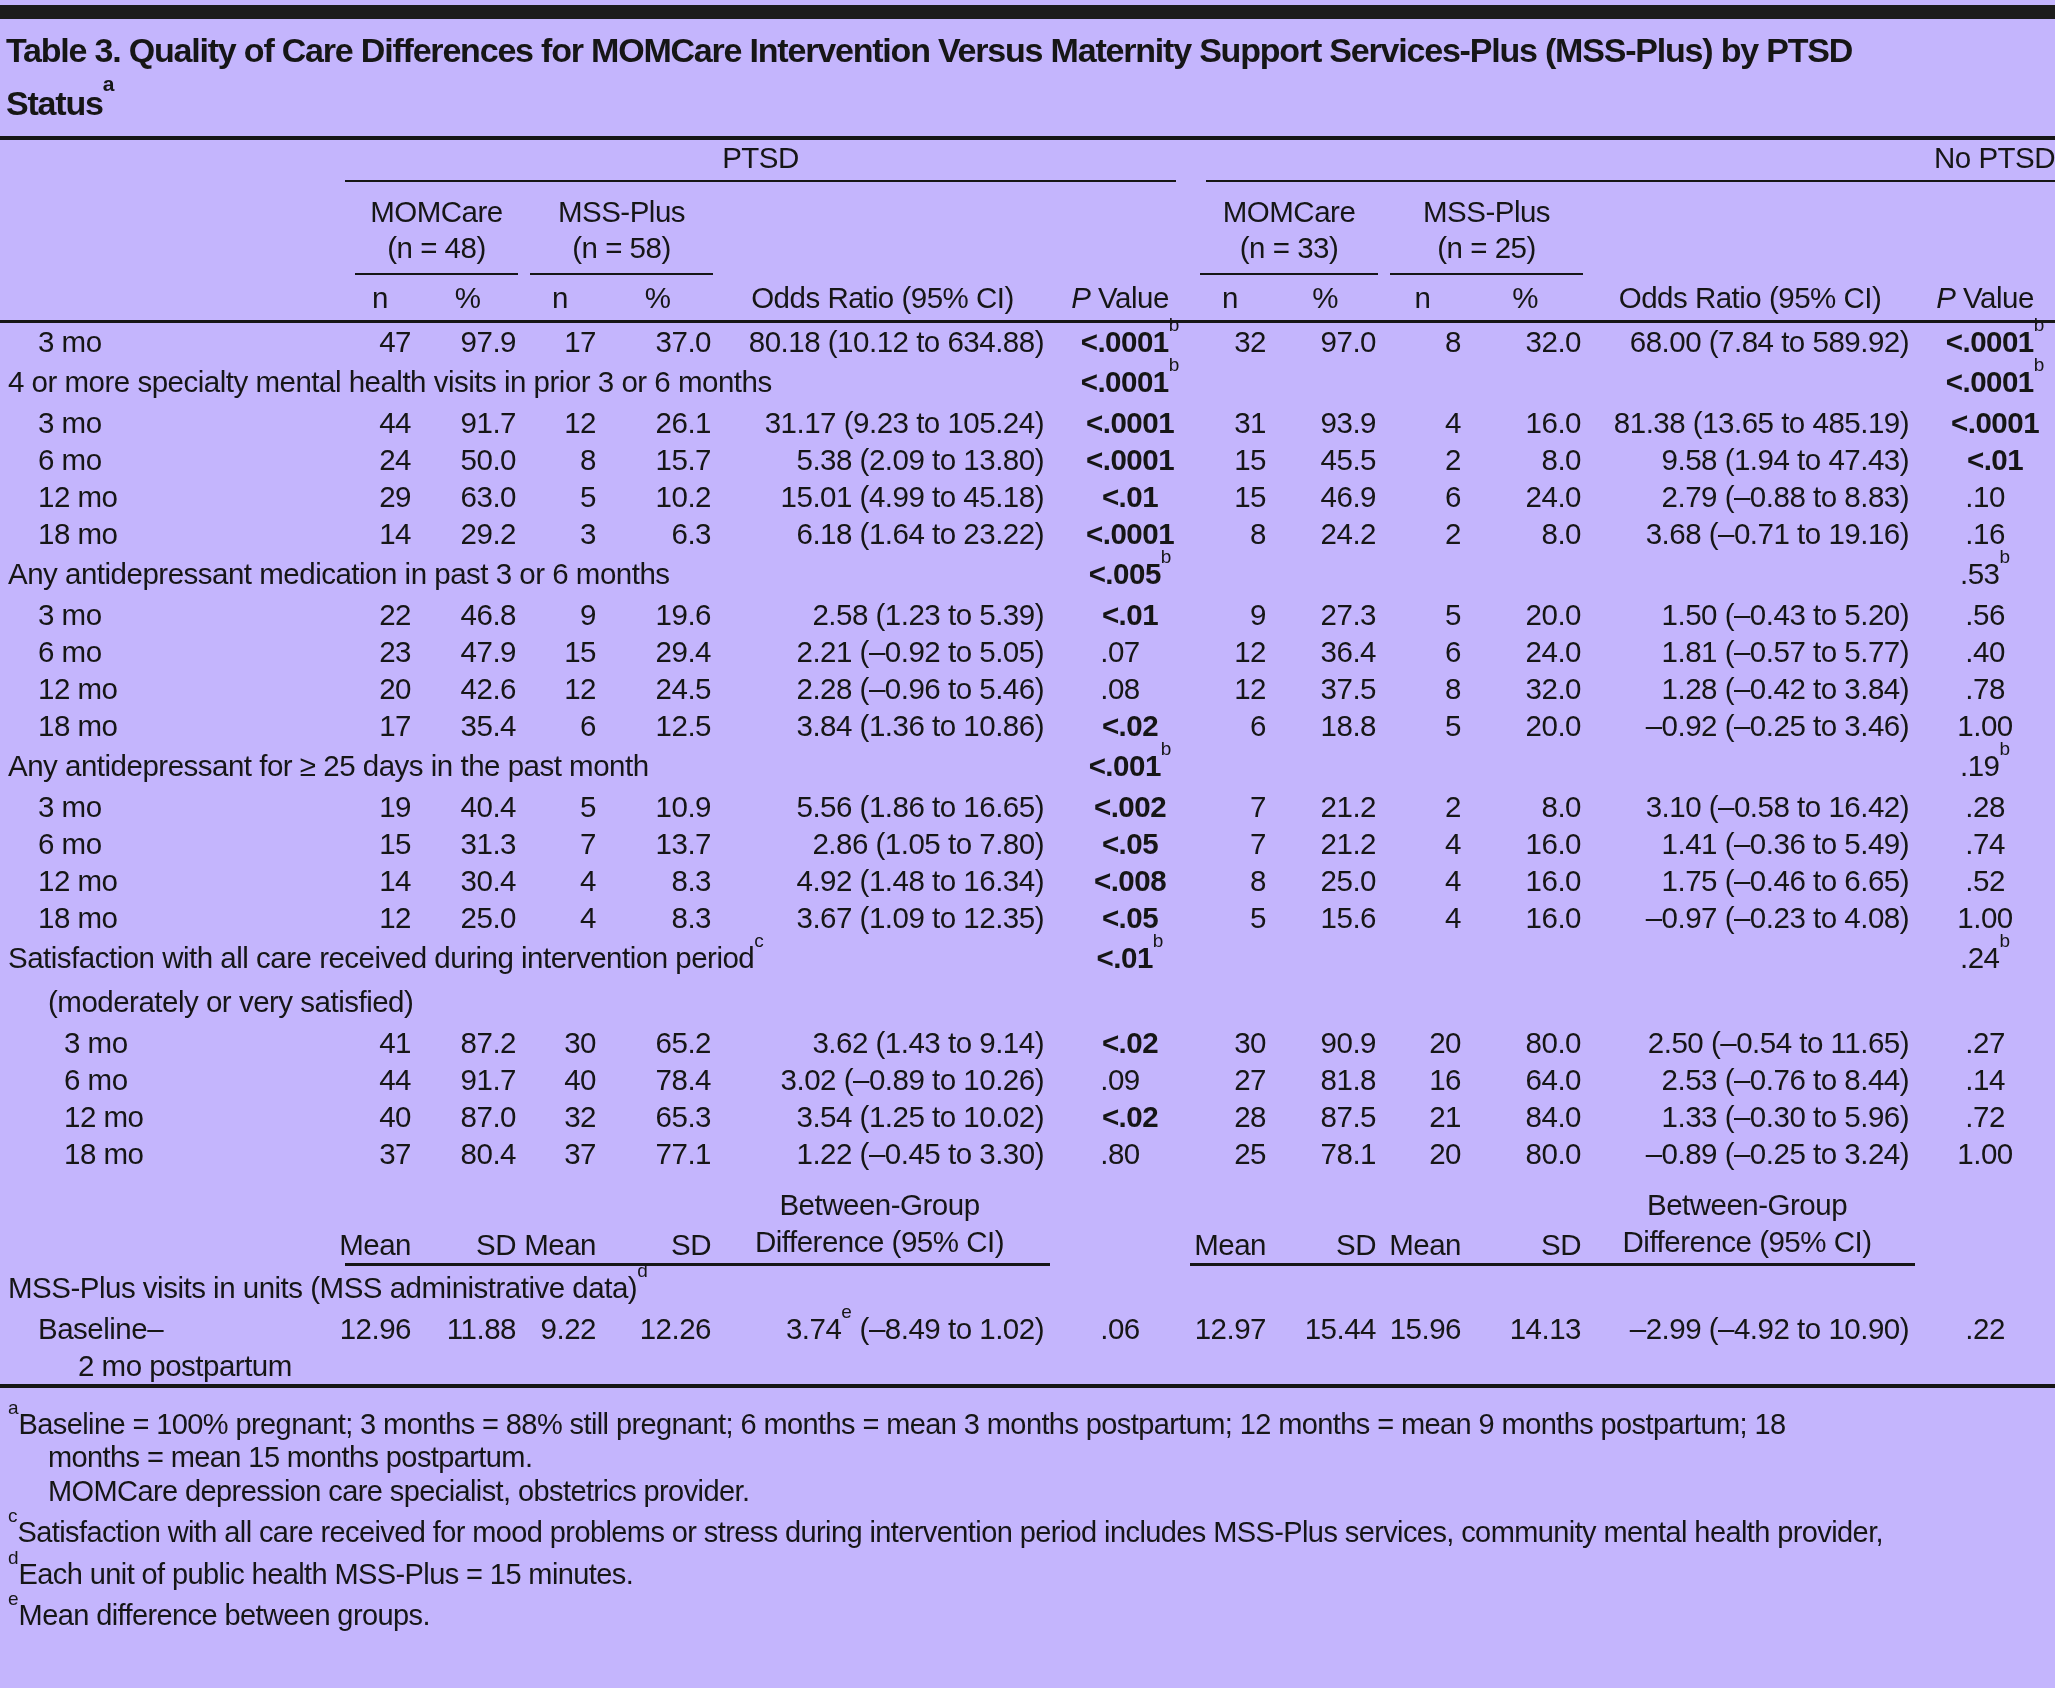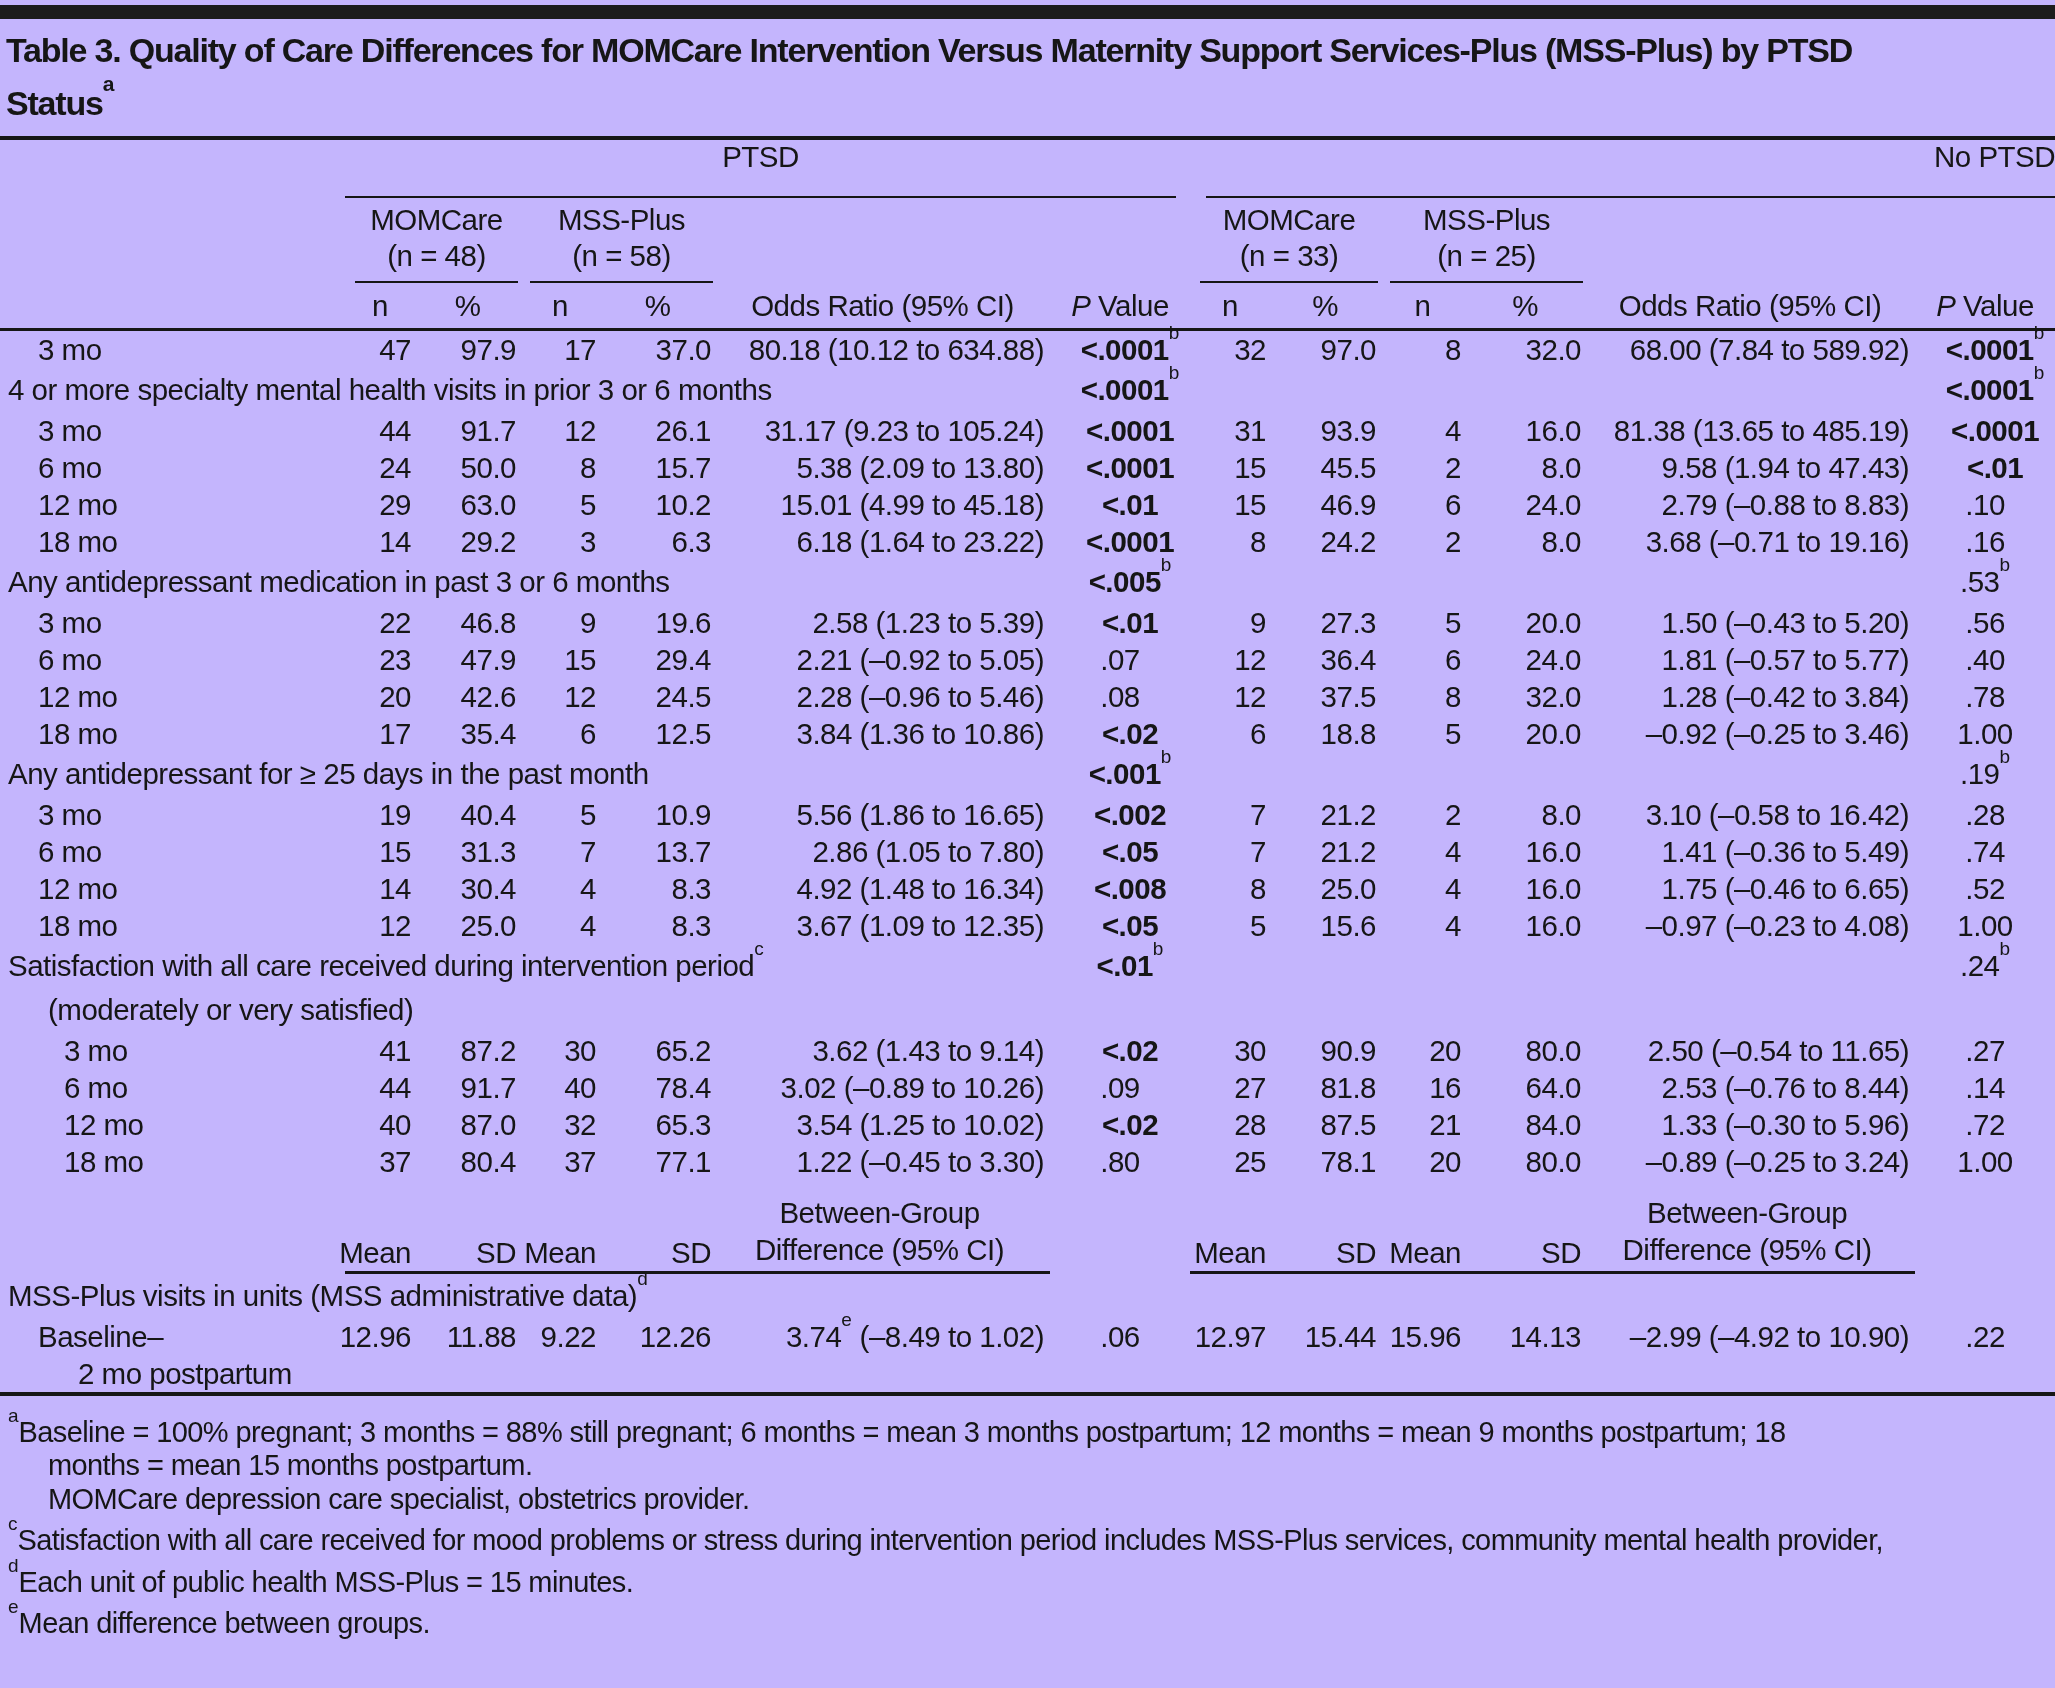--- a/index.html
+++ b/index.html
@@ -8,26 +8,26 @@
   .topbar{margin-top:5px;height:14px;background:#1c1c1c;}
   .title{font-size:34px;font-weight:bold;line-height:45px;letter-spacing:-1.2px;
     padding:9px 6px 10px 6px;border-bottom:4px solid #161616;}
   .title sup{font-size:21px;position:relative;top:-12px;}
   table{border-collapse:collapse;table-layout:fixed;width:2055px;letter-spacing:-0.5px;
     border-bottom:4px solid #161616;}
   th,td{padding:0;margin:0;font-weight:normal;font-size:29.5px;vertical-align:bottom;
     white-space:nowrap;}
   thead th{vertical-align:bottom;}
   .grp-row th{height:42px;}
-  .grpbox{border-bottom:2px solid #161616;text-align:center;padding-bottom:22px;}
+  .grpbox{border-bottom:2px solid #161616;text-align:center;padding-bottom:5px;}
   .g1{margin-right:14px;}
   .g2{margin-left:16px;text-align:right;}
   .arm-row th{height:84px;}
   .armbox{text-align:center;border-bottom:2px solid #161616;padding-bottom:7px;
-    line-height:36px;margin:4px 2px 0 10px;}
+    line-height:36px;margin:12px 2px 0 10px;}
   .cols-row th{height:40px;border-bottom:3px solid #161616;padding-bottom:5px;}
   .ch{text-align:center;}
   .orh{text-align:center;}
   .pvh{text-align:center;}
   .pvh::first-letter{font-style:italic;}
   tbody td{height:37px;line-height:37px;}
   tbody tr.sec td{height:44px;line-height:44px;}
   td.lbl{text-align:left;padding-left:8px;overflow:visible;}
   td.ind1{padding-left:38px;}
   td.ind2{padding-left:64px;}

